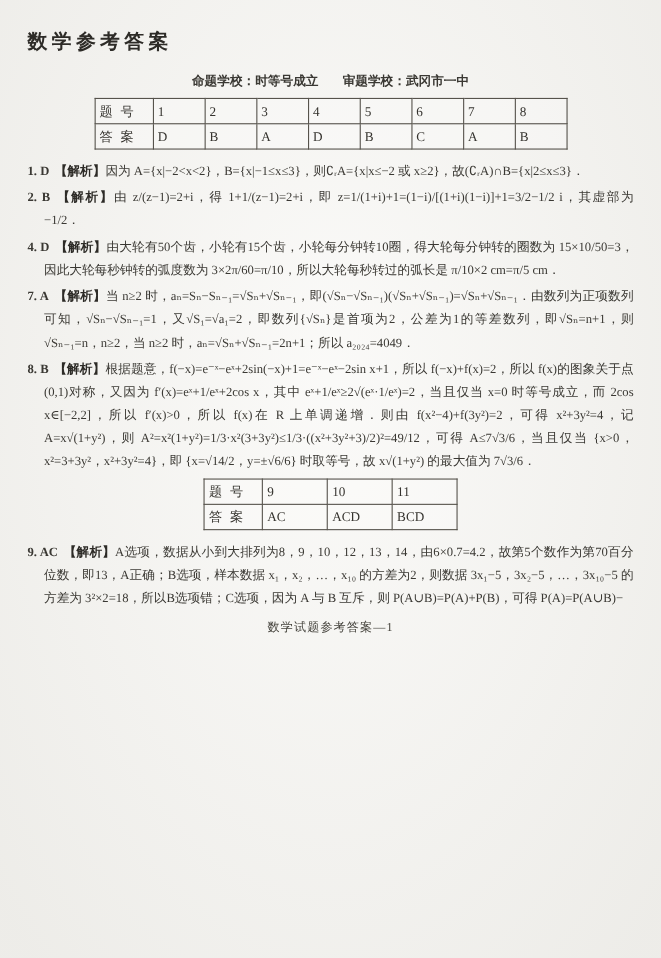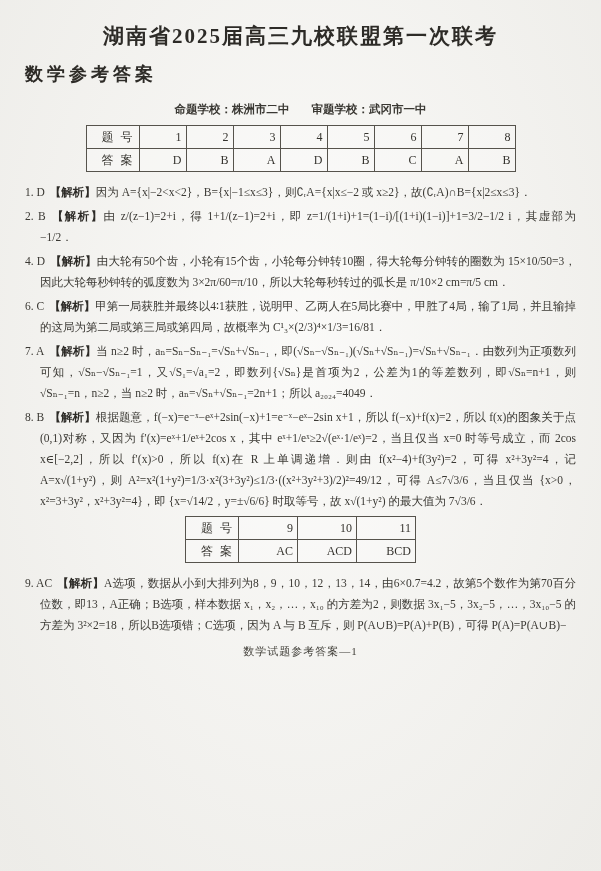--- a/index.html
+++ b/index.html
@@ -49,60 +49,59 @@
     margin: 2px 0 6px 0;
     text-align: justify;
     color: #35332e;
   }
   table.ans-table {
     border-collapse: collapse;
     margin: 4px auto 10px auto;
   }
   table.ans-table td {
     border: 1.3px solid #56534c;
-    text-align: right;
+    text-align: left;
     vertical-align: middle;
     font-size: 12px;
     height: 22px;
     padding: 0 4px;
     color: #35332e;
     background: rgba(255,255,255,0.25);
   }
   table.ans-table td.lbl { width: 44px; letter-spacing: 2px; }
   table.t1 td.c { width: 38px; }
   table.t2 td.c { width: 50px; }
   .item {
     font-size: 11.5px;
     line-height: 21px;
     padding-left: 15px;
     text-indent: -15px;
     margin: 0 0 3px 0;
     text-align: justify;
     color: #3a3833;
   }
-  .item .inum { margin-right: 5px; }
+  .item .inum { margin-right: 5px; font-weight: bold; }
   .item .tag { font-weight: bold; color: #2d2b27; }
   .footer {
     text-align: center;
     font-size: 11px;
     letter-spacing: 1px;
     margin-top: 8px;
     color: #44423c;
   }
 </style>
 </head>
 <body>
 
 <div class="page">
 
-  <h1 class="title">湖南省2025届高三九校联盟第一次联考</h1>
   <h2 class="subtitle">数学参考答案</h2>
 
   <div class="schools">
-    <span>命题学校：株洲市二中</span><span class="gap"></span><span>审题学校：武冈市一中</span>
+    <span>命题学校：时等号成立</span><span class="gap"></span><span>审题学校：武冈市一中</span>
   </div>
 
 
   <table class="ans-table t1">
     <tbody>
         <tr>
       <td class="lbl">题 号</td>
       <td class="c">1</td>
       <td class="c">2</td>
       <td class="c">3</td>
@@ -129,23 +128,20 @@
   <div class="item">
     <span class="inum">1. D</span><span class="tag">【解析】</span><span class="txt">因为 A={x|−2&lt;x&lt;2}，B={x|−1≤x≤3}，则∁ᵣA={x|x≤−2 或 x≥2}，故(∁ᵣA)∩B={x|2≤x≤3}．</span>
   </div>
   <div class="item">
     <span class="inum">2. B</span><span class="tag">【解析】</span><span class="txt">由 z/(z−1)=2+i，得 1+1/(z−1)=2+i，即 z=1/(1+i)+1=(1−i)/[(1+i)(1−i)]+1=3/2−1/2 i，其虚部为−1/2．</span>
   </div>
   <div class="item">
     <span class="inum">4. D</span><span class="tag">【解析】</span><span class="txt">由大轮有50个齿，小轮有15个齿，小轮每分钟转10圈，得大轮每分钟转的圈数为 15×10/50=3，因此大轮每秒钟转的弧度数为 3×2π/60=π/10，所以大轮每秒转过的弧长是 π/10×2 cm=π/5 cm．</span>
   </div>
   <div class="item">
-    <span class="inum">6. C</span><span class="tag">【解析】</span><span class="txt">甲第一局获胜并最终以4∶1获胜，说明甲、乙两人在5局比赛中，甲胜了4局，输了1局，并且输掉的这局为第二局或第三局或第四局，故概率为 C¹₃×(2/3)⁴×1/3=16/81．</span>
-  </div>
-  <div class="item">
     <span class="inum">7. A</span><span class="tag">【解析】</span><span class="txt">当 n≥2 时，aₙ=Sₙ−Sₙ₋₁=√Sₙ+√Sₙ₋₁，即(√Sₙ−√Sₙ₋₁)(√Sₙ+√Sₙ₋₁)=√Sₙ+√Sₙ₋₁．由数列为正项数列可知，√Sₙ−√Sₙ₋₁=1，又√S₁=√a₁=2，即数列{√Sₙ}是首项为2，公差为1的等差数列，即√Sₙ=n+1，则√Sₙ₋₁=n，n≥2，当 n≥2 时，aₙ=√Sₙ+√Sₙ₋₁=2n+1；所以 a₂₀₂₄=4049．</span>
   </div>
   <div class="item">
     <span class="inum">8. B</span><span class="tag">【解析】</span><span class="txt">根据题意，f(−x)=e⁻ˣ−eˣ+2sin(−x)+1=e⁻ˣ−eˣ−2sin x+1，所以 f(−x)+f(x)=2，所以 f(x)的图象关于点(0,1)对称，又因为 f′(x)=eˣ+1/eˣ+2cos x，其中 eˣ+1/eˣ≥2√(eˣ·1/eˣ)=2，当且仅当 x=0 时等号成立，而 2cos x∈[−2,2]，所以 f′(x)&gt;0，所以 f(x)在 R 上单调递增．则由 f(x²−4)+f(3y²)=2，可得 x²+3y²=4，记 A=x√(1+y²)，则 A²=x²(1+y²)=1/3·x²(3+3y²)≤1/3·((x²+3y²+3)/2)²=49/12，可得 A≤7√3/6，当且仅当 {x&gt;0，x²=3+3y²，x²+3y²=4}，即 {x=√14/2，y=±√6/6} 时取等号，故 x√(1+y²) 的最大值为 7√3/6．</span>
   </div>
 
 
   <table class="ans-table t2">
     <tbody>
         <tr>

